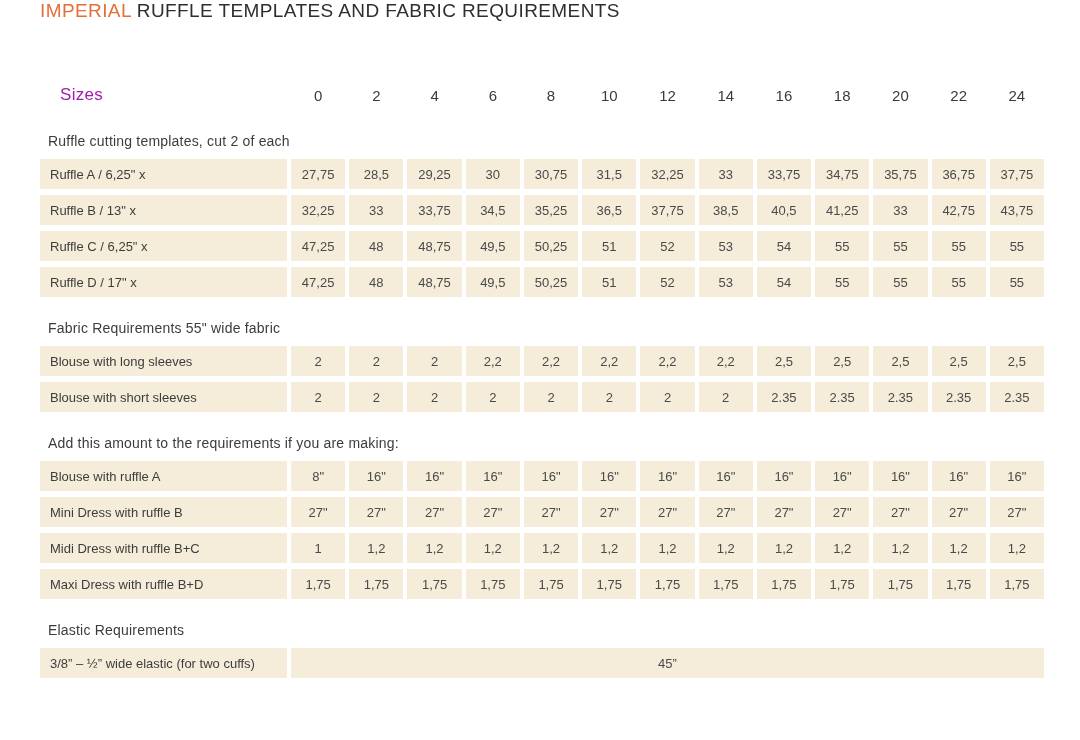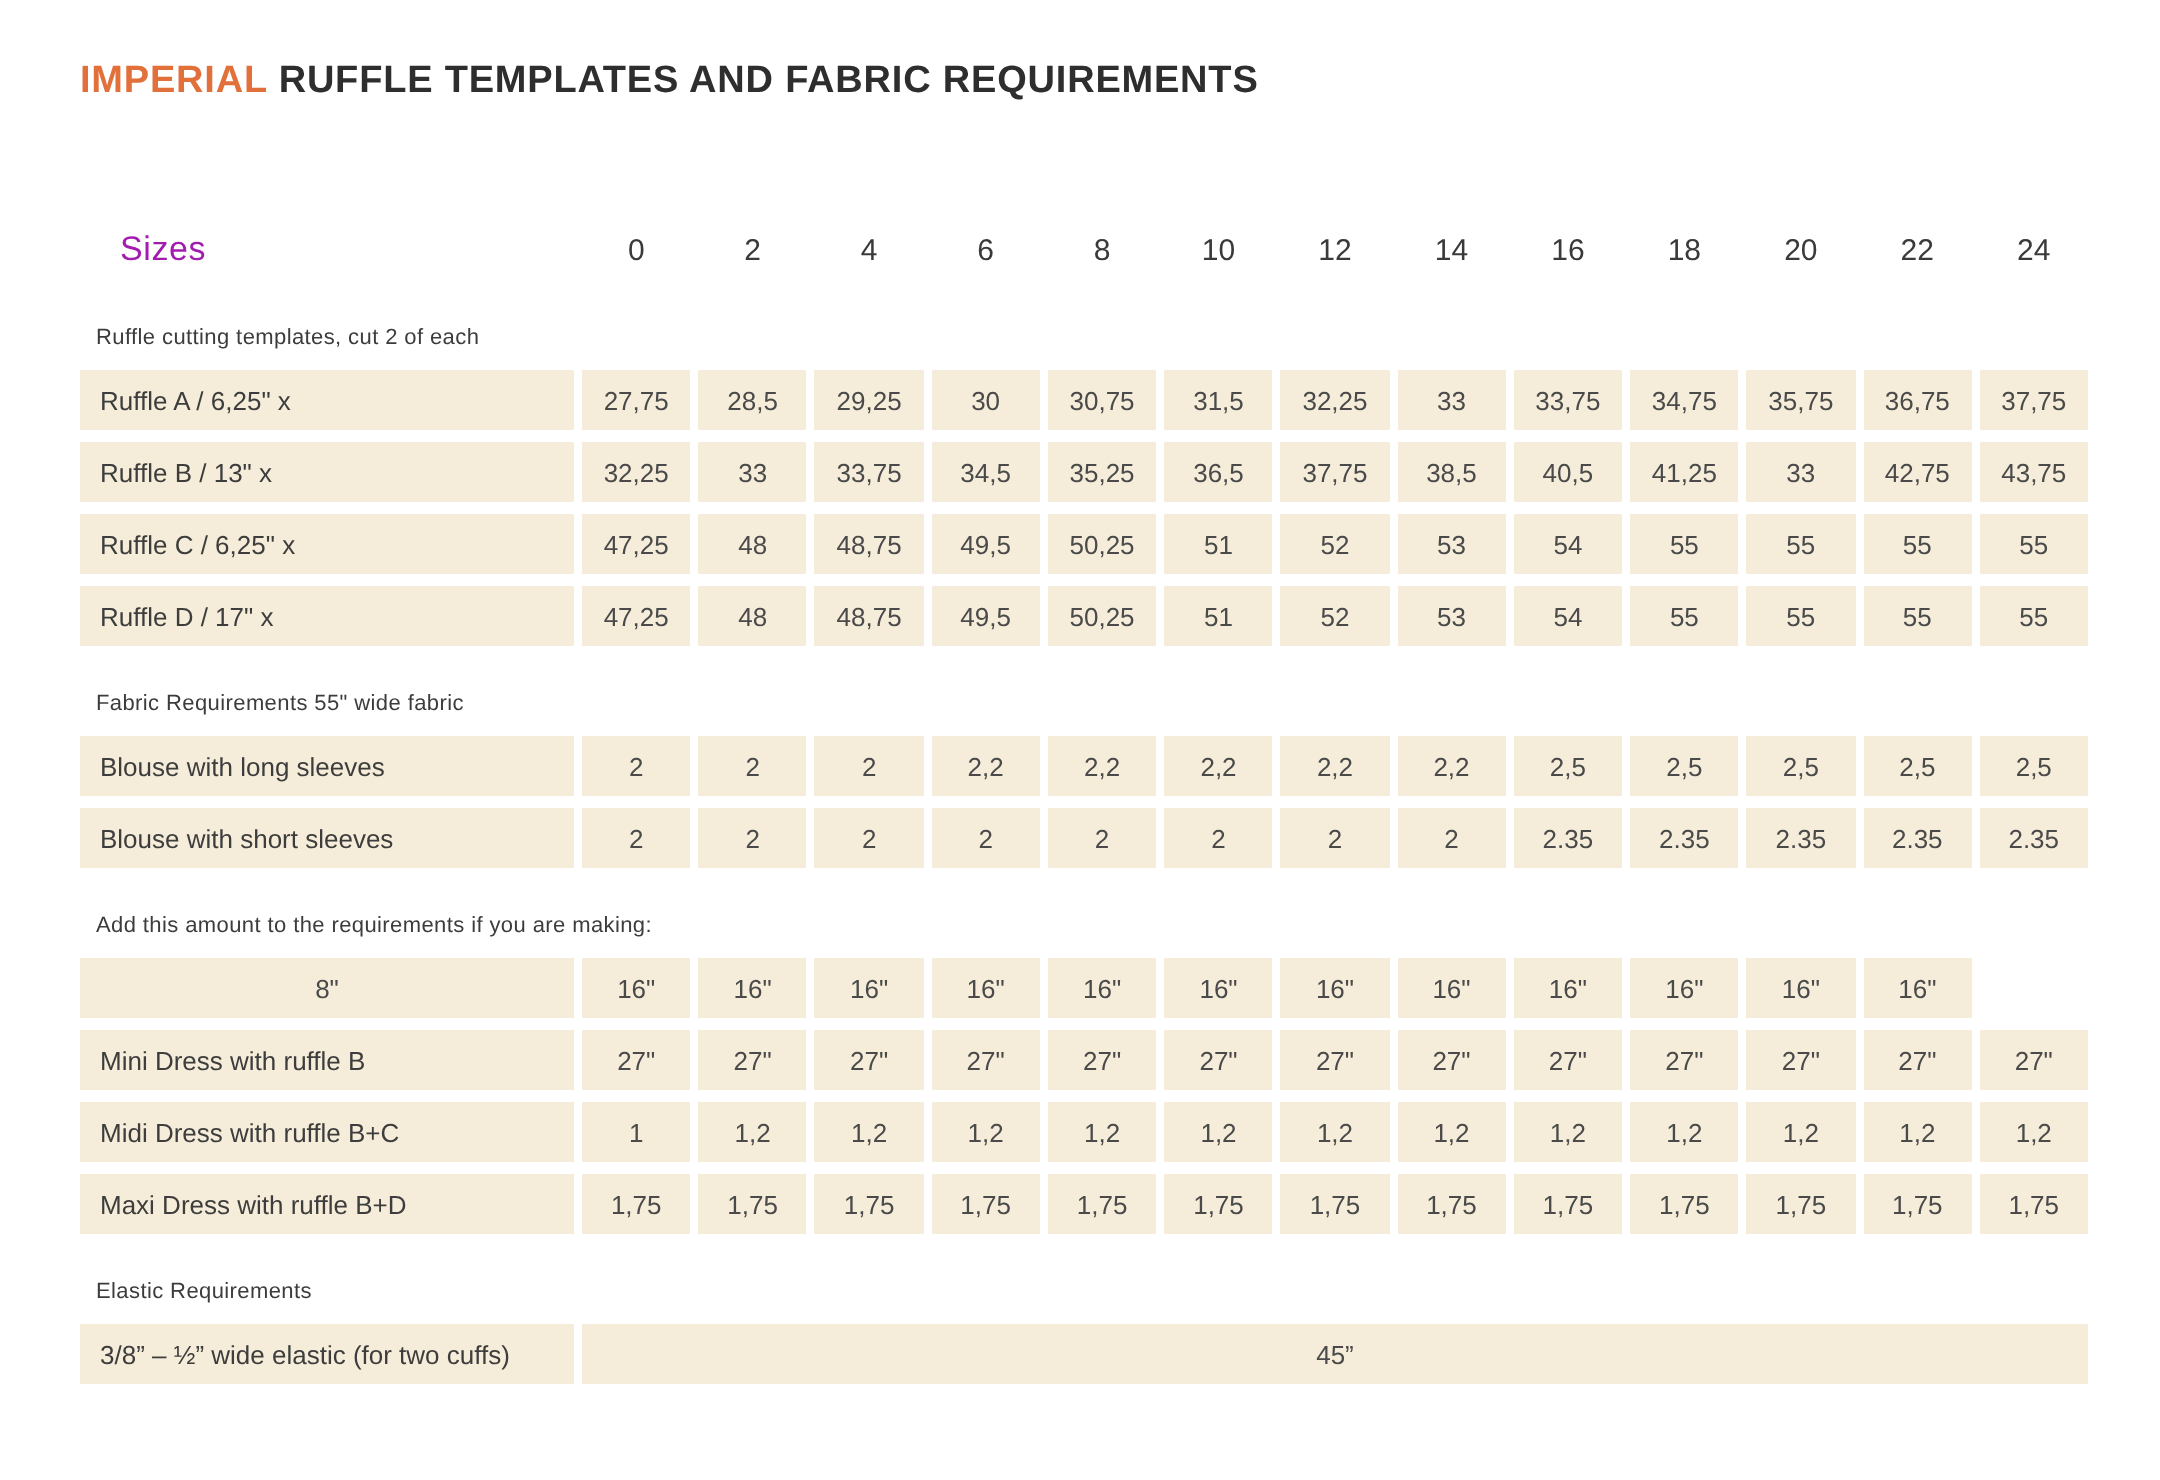--- a/index.html
+++ b/index.html
@@ -5,23 +5,22 @@
   html,body{margin:0;padding:0;}
   body{
     width:1080px;height:740px;
     background:#ffffff;
     font-family:"Liberation Sans", sans-serif;
     color:#333;
     overflow:hidden;
   }
   .page{width:1004px;margin:0 0 0 40px;}
   .title{
-    margin-top:30px;
     font-size:19px;
-    font-weight:700;
+    font-weight:400;
     letter-spacing:.4px;
     color:#2e2e2e;
     white-space:nowrap;
   }
   .title .accent{color:#e2703a;}
   
   .grid{
     display:grid;
     grid-template-columns:247px repeat(13,1fr);
     column-gap:4px;
@@ -37,21 +36,21 @@
     color:#a21caf;
     letter-spacing:.3px;
   }
   .size-col{
     text-align:center;
     font-size:15px;
     color:#3a3a3a;
   }
   .section-heading{
     margin:23px 0 10px 8px;
-    font-size:11px;
+    font-size:14px;
     color:#3c3c3c;
     letter-spacing:.2px;
   }
   .row{
     height:30px;
     margin-bottom:6px;
   }
   .cell{
     background:#f5edd9;
     display:flex;
@@ -195,20 +194,21 @@
         <div class="cell value">2</div>
         <div class="cell value">2</div>
         <div class="cell value">2.35</div>
         <div class="cell value">2.35</div>
         <div class="cell value">2.35</div>
         <div class="cell value">2.35</div>
         <div class="cell value">2.35</div>
       </div>
       <div class="section-heading">Add this amount to the requirements if you are making:</div>
       <div class="grid row">
+        <div class="cell label">Blouse with ruffle A</div>
         <div class="cell value">8"</div>
         <div class="cell value">16"</div>
         <div class="cell value">16"</div>
         <div class="cell value">16"</div>
         <div class="cell value">16"</div>
         <div class="cell value">16"</div>
         <div class="cell value">16"</div>
         <div class="cell value">16"</div>
         <div class="cell value">16"</div>
         <div class="cell value">16"</div>

